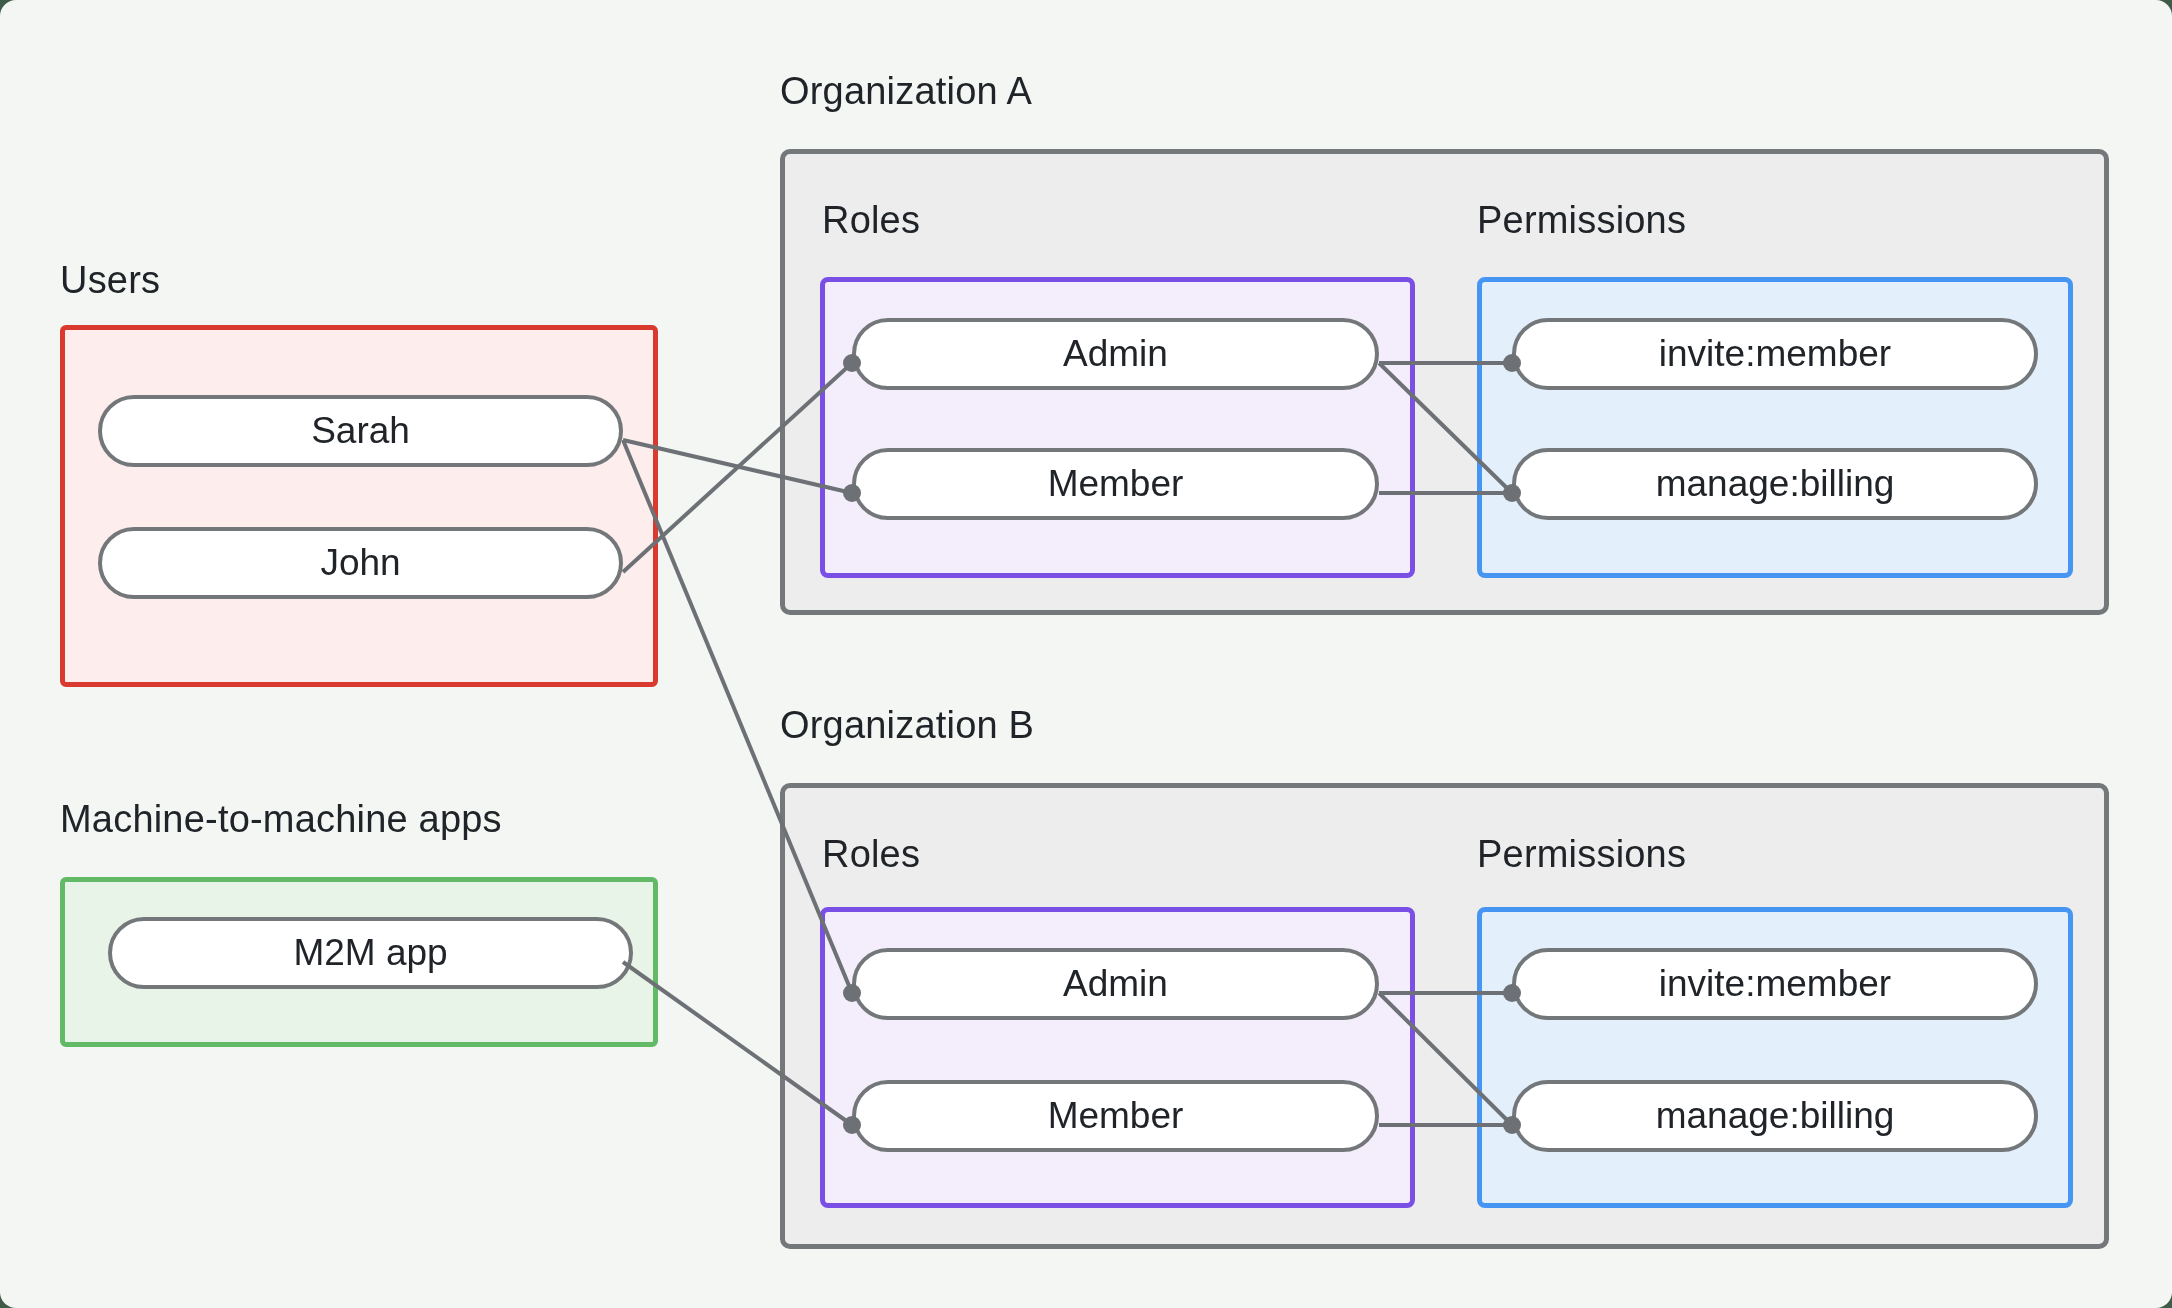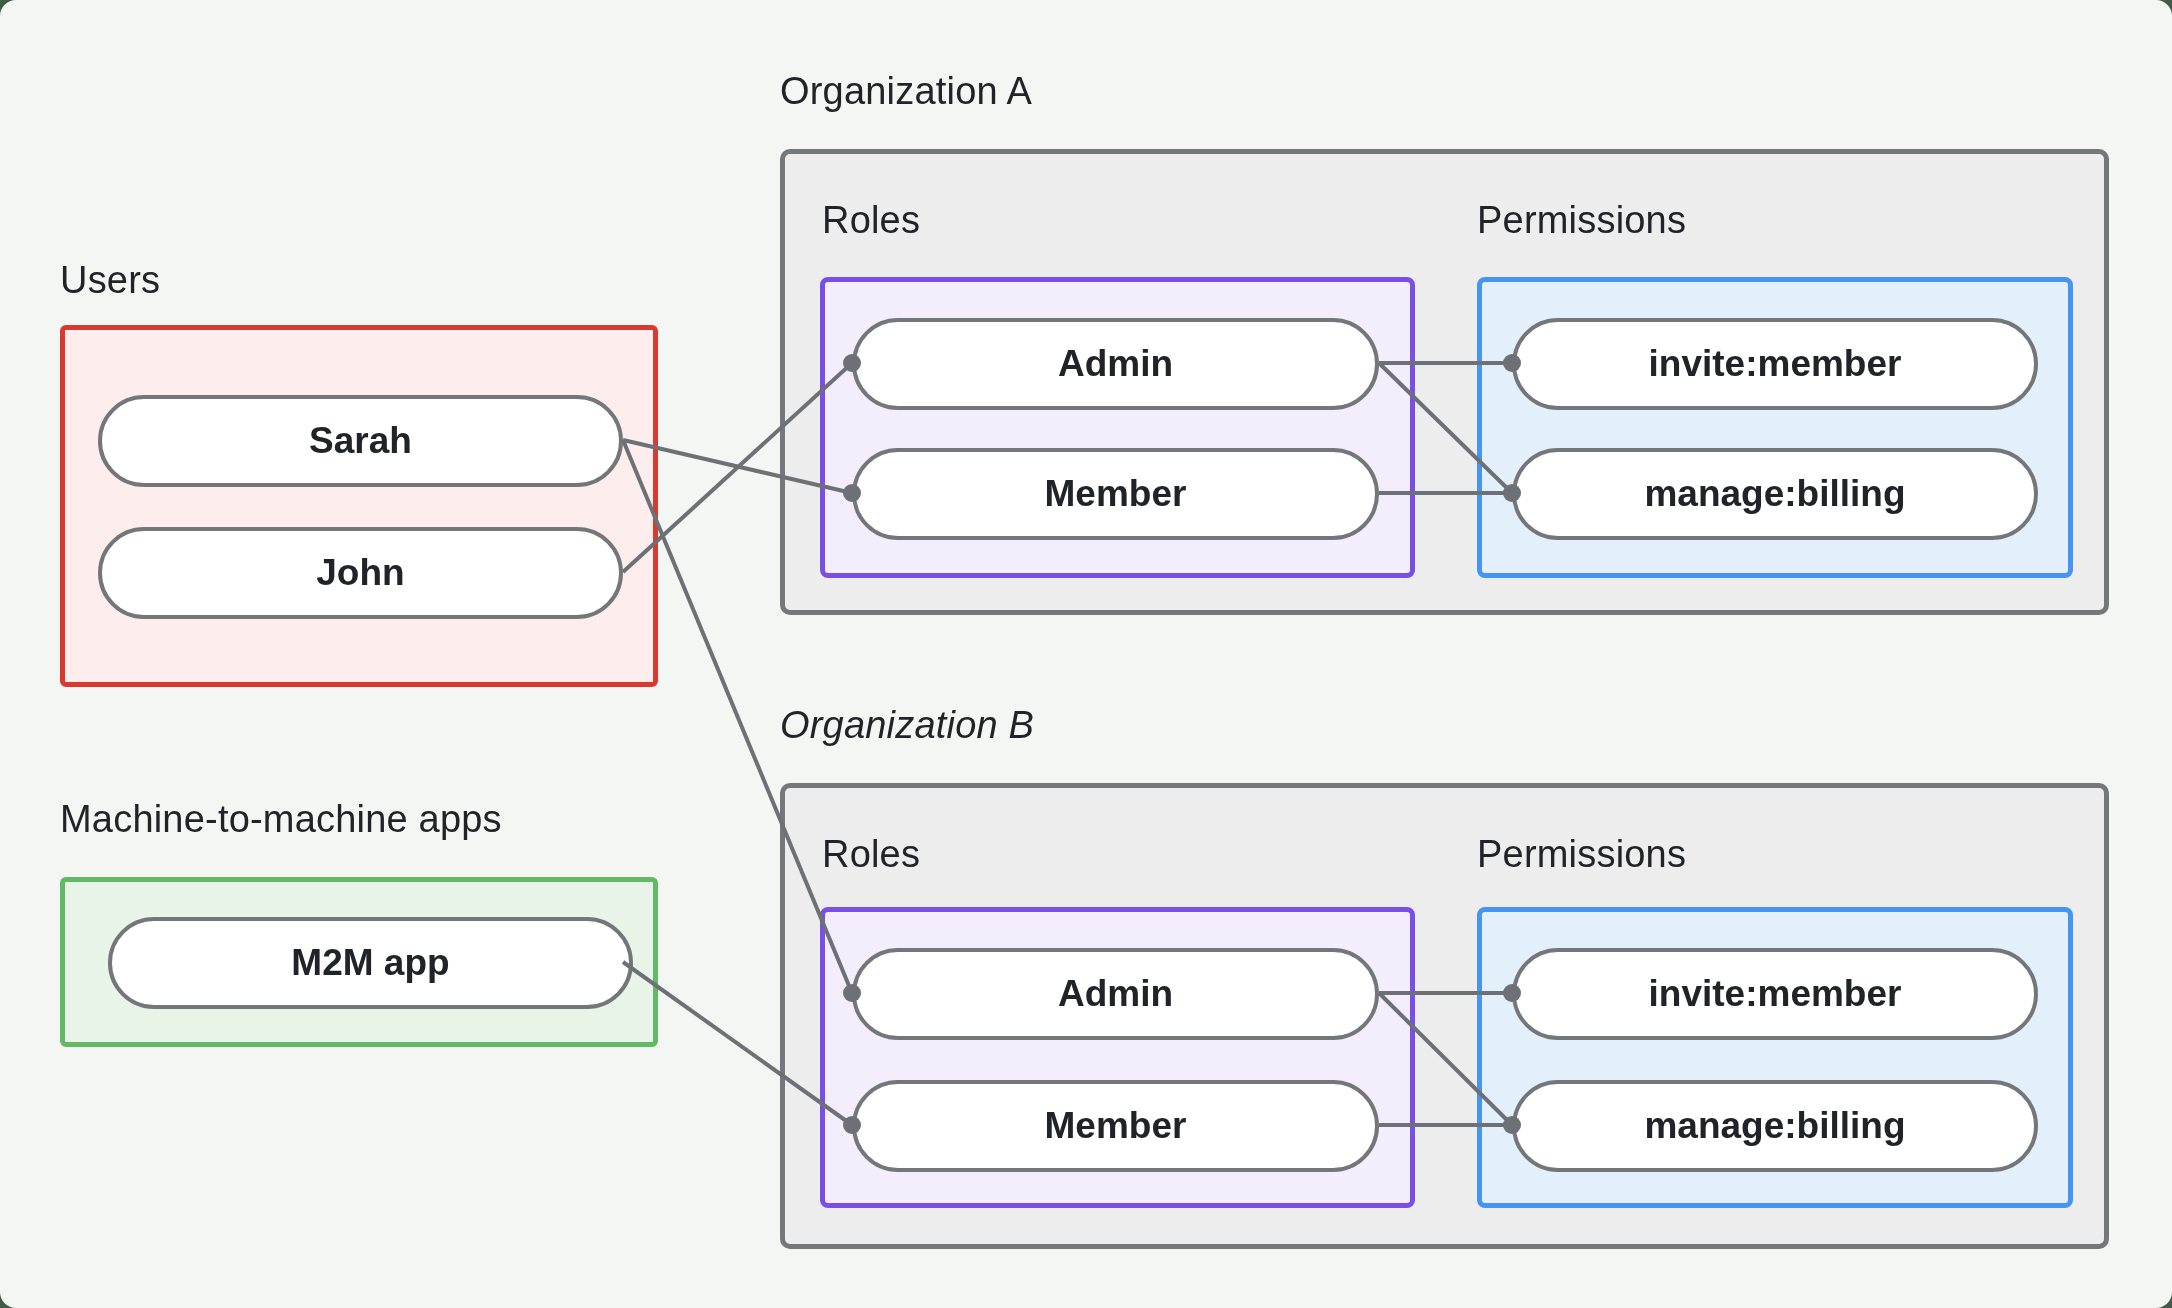--- a/index.html
+++ b/index.html
@@ -28,24 +28,24 @@
     position:absolute; font-size:38px; font-weight:500; letter-spacing:0.2px;
     color:var(--text); white-space:nowrap; line-height:46px;text-align:right;
   }
   .box{ position:absolute; border-radius:8px; }
   .users-box{ border:5px solid var(--users-border); background:var(--users-fill); border-radius:6px; }
   .m2m-box{ border:5px solid var(--m2m-border); background:var(--m2m-fill); border-radius:6px; }
   .org-box{ border:5px solid var(--org-border); background:var(--org-fill); border-radius:10px; }
   .roles-box{ border:5px solid var(--roles-border); background:var(--roles-fill); }
   .perms-box{ border:5px solid var(--perms-border); background:var(--perms-fill); }
   .pill{
-    position:absolute; height:92px; border:4px solid var(--node-border);
+    position:absolute; height:72px; border:4px solid var(--node-border);
     background:var(--node-fill); border-radius:999px;
     display:flex; align-items:center; justify-content:center;
-    font-size:37px; font-weight:700; color:var(--text); white-space:nowrap;
+    font-size:37px; font-weight:400; color:var(--text); white-space:nowrap;
   }
   .overlay{
     position:absolute; left:0; top:0; width:2172px; height:1308px;
     pointer-events:none;
   }
   .edge-line{ stroke:var(--edge); stroke-width:4; fill:none; }
   .edge-dot{ fill:var(--edge); stroke:none; }
 </style>
 </head>
 <body>
@@ -79,21 +79,21 @@
   <div class="pill" style="left:852px; top:448px; width:527px;">Member</div>
 
   <div class="glabel" style="left:1477px; top:197px;">Permissions</div>
 
   <div class="box perms-box" style="left:1477px; top:277px; width:596px; height:301px;"></div>
 
   <div class="pill" style="left:1512px; top:318px; width:526px;">invite:member</div>
 
   <div class="pill" style="left:1512px; top:448px; width:526px;">manage:billing</div>
 
-  <div class="glabel" style="left:780px; top:702px;font-style:italic;">Organization B</div>
+  <div class="glabel" style="left:780px; top:702px;">Organization B</div>
 
   <div class="box org-box" style="left:780px; top:783px; width:1329px; height:466px;"></div>
 
   <div class="glabel" style="left:822px; top:831px;">Roles</div>
 
   <div class="box roles-box" style="left:820px; top:907px; width:595px; height:301px;"></div>
 
   <div class="pill" style="left:852px; top:948px; width:527px;">Admin</div>
 
   <div class="pill" style="left:852px; top:1080px; width:527px;">Member</div>

